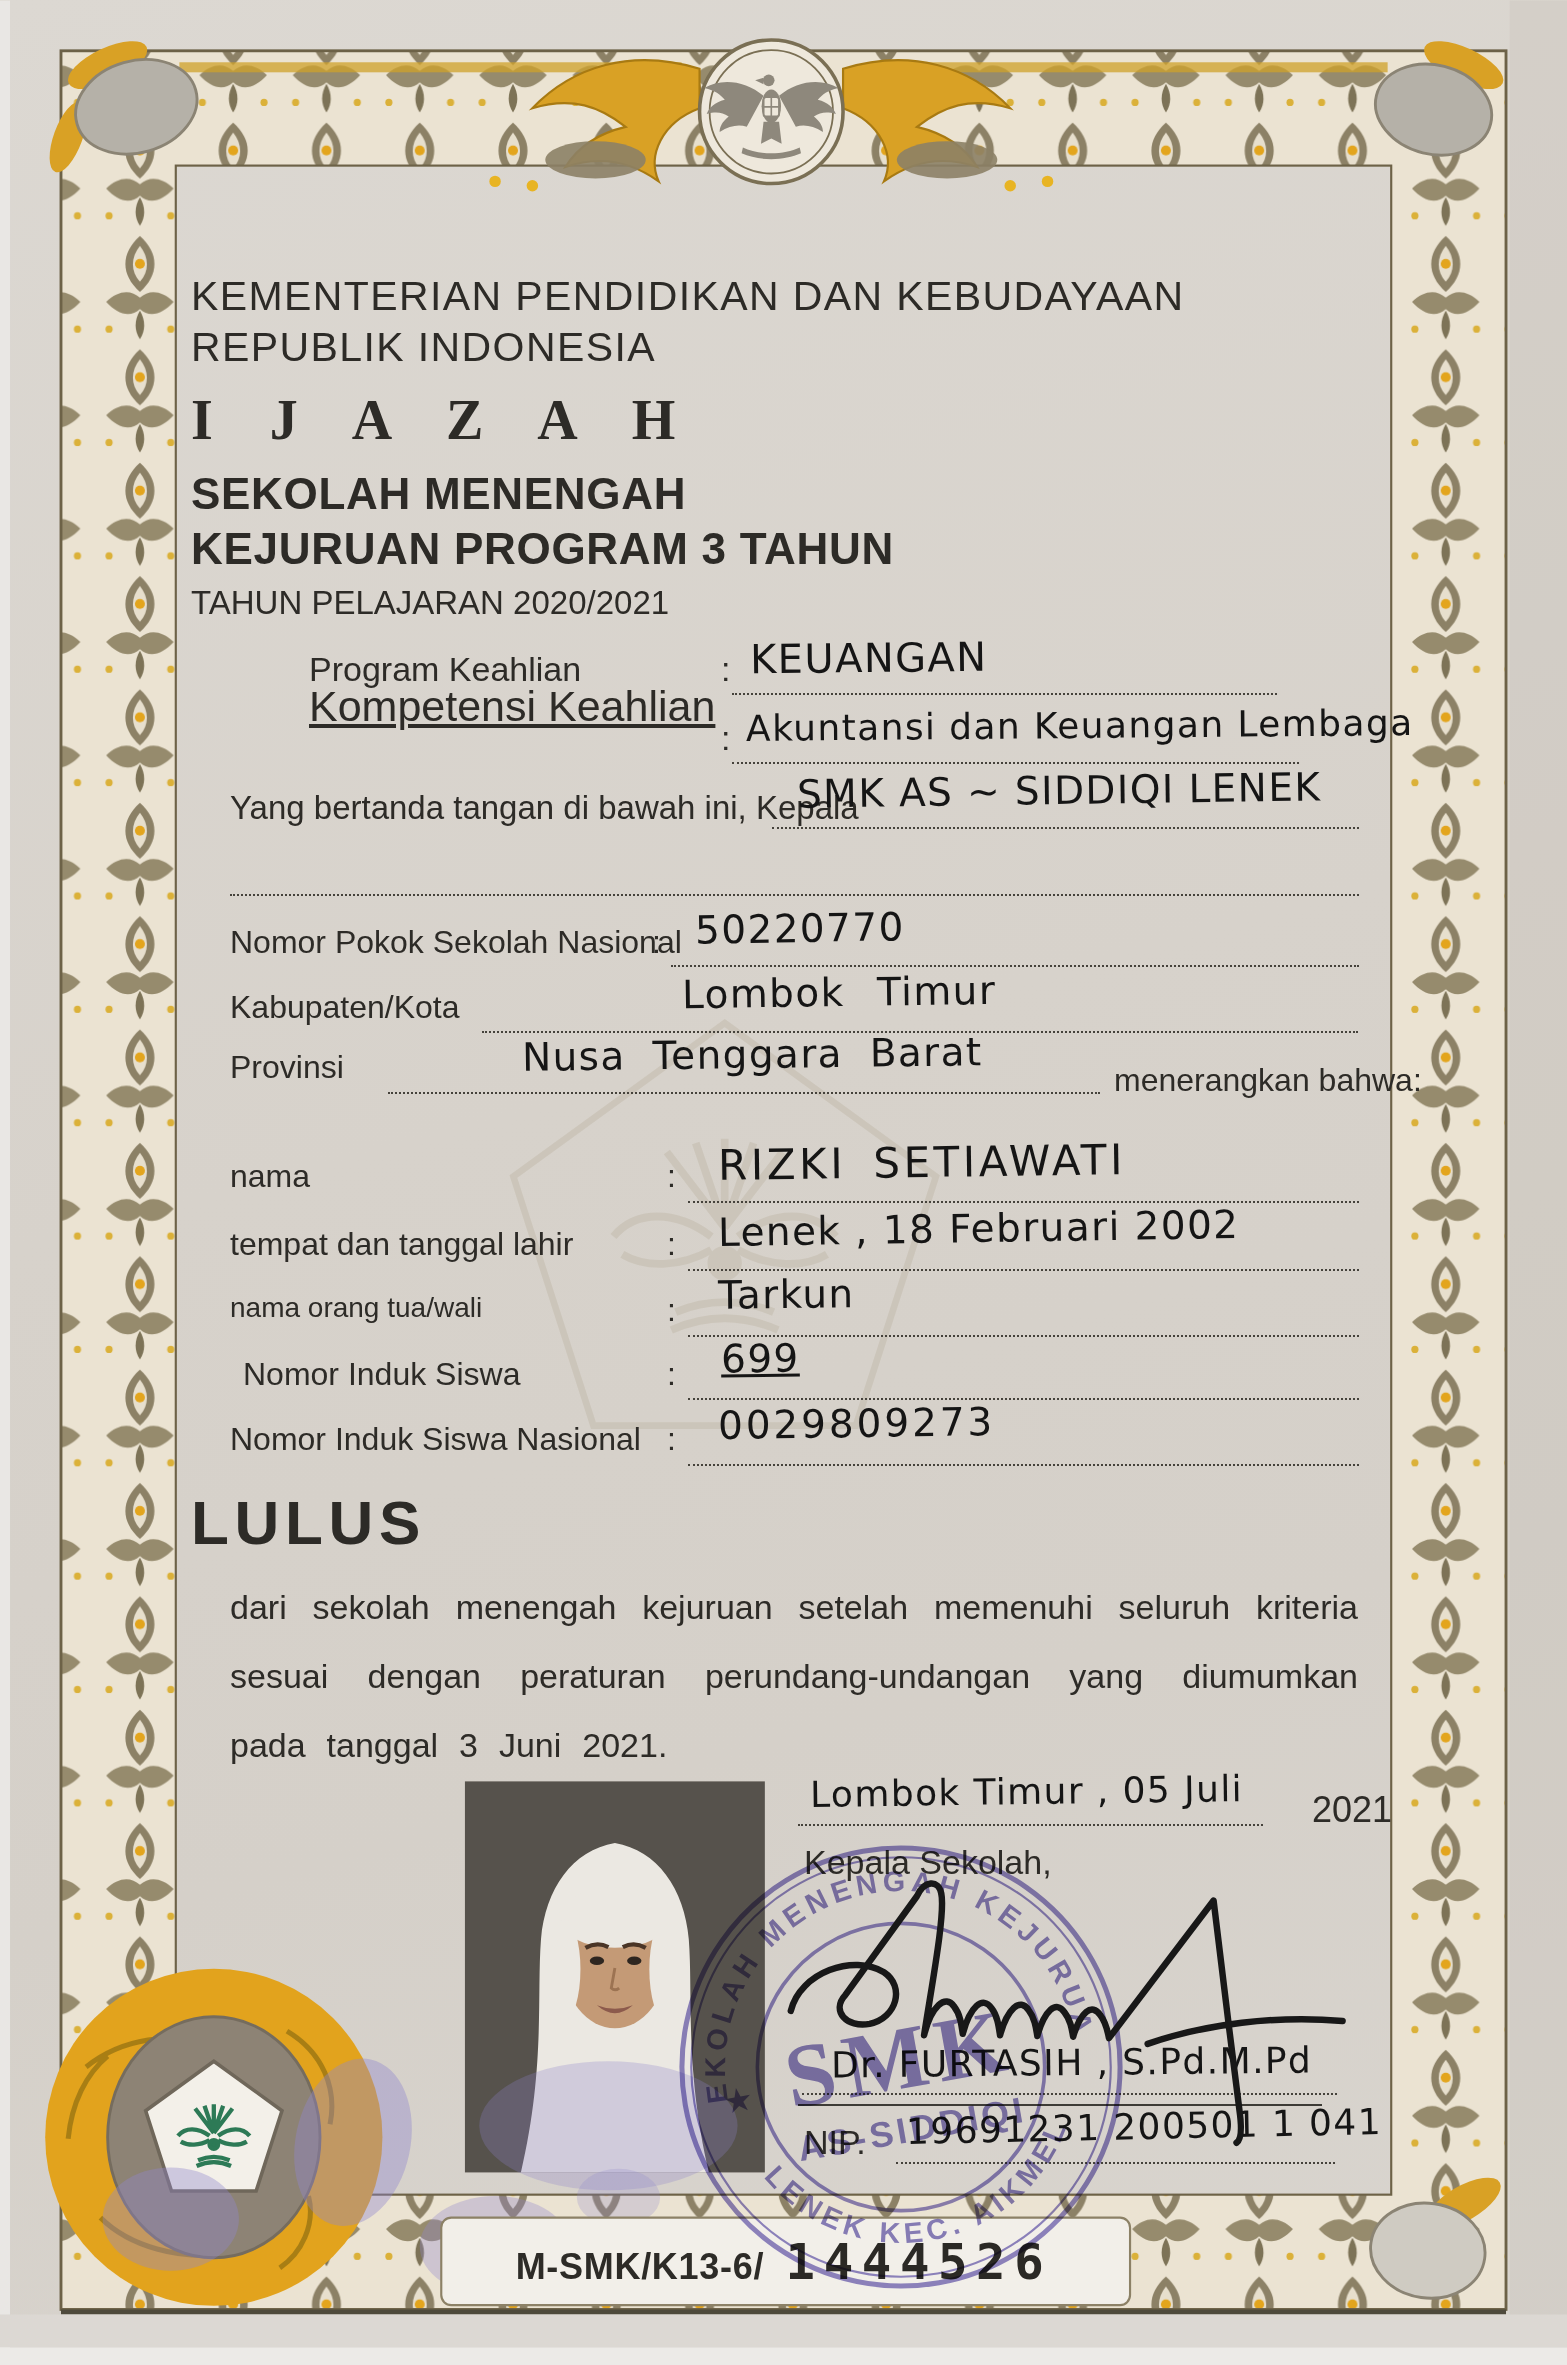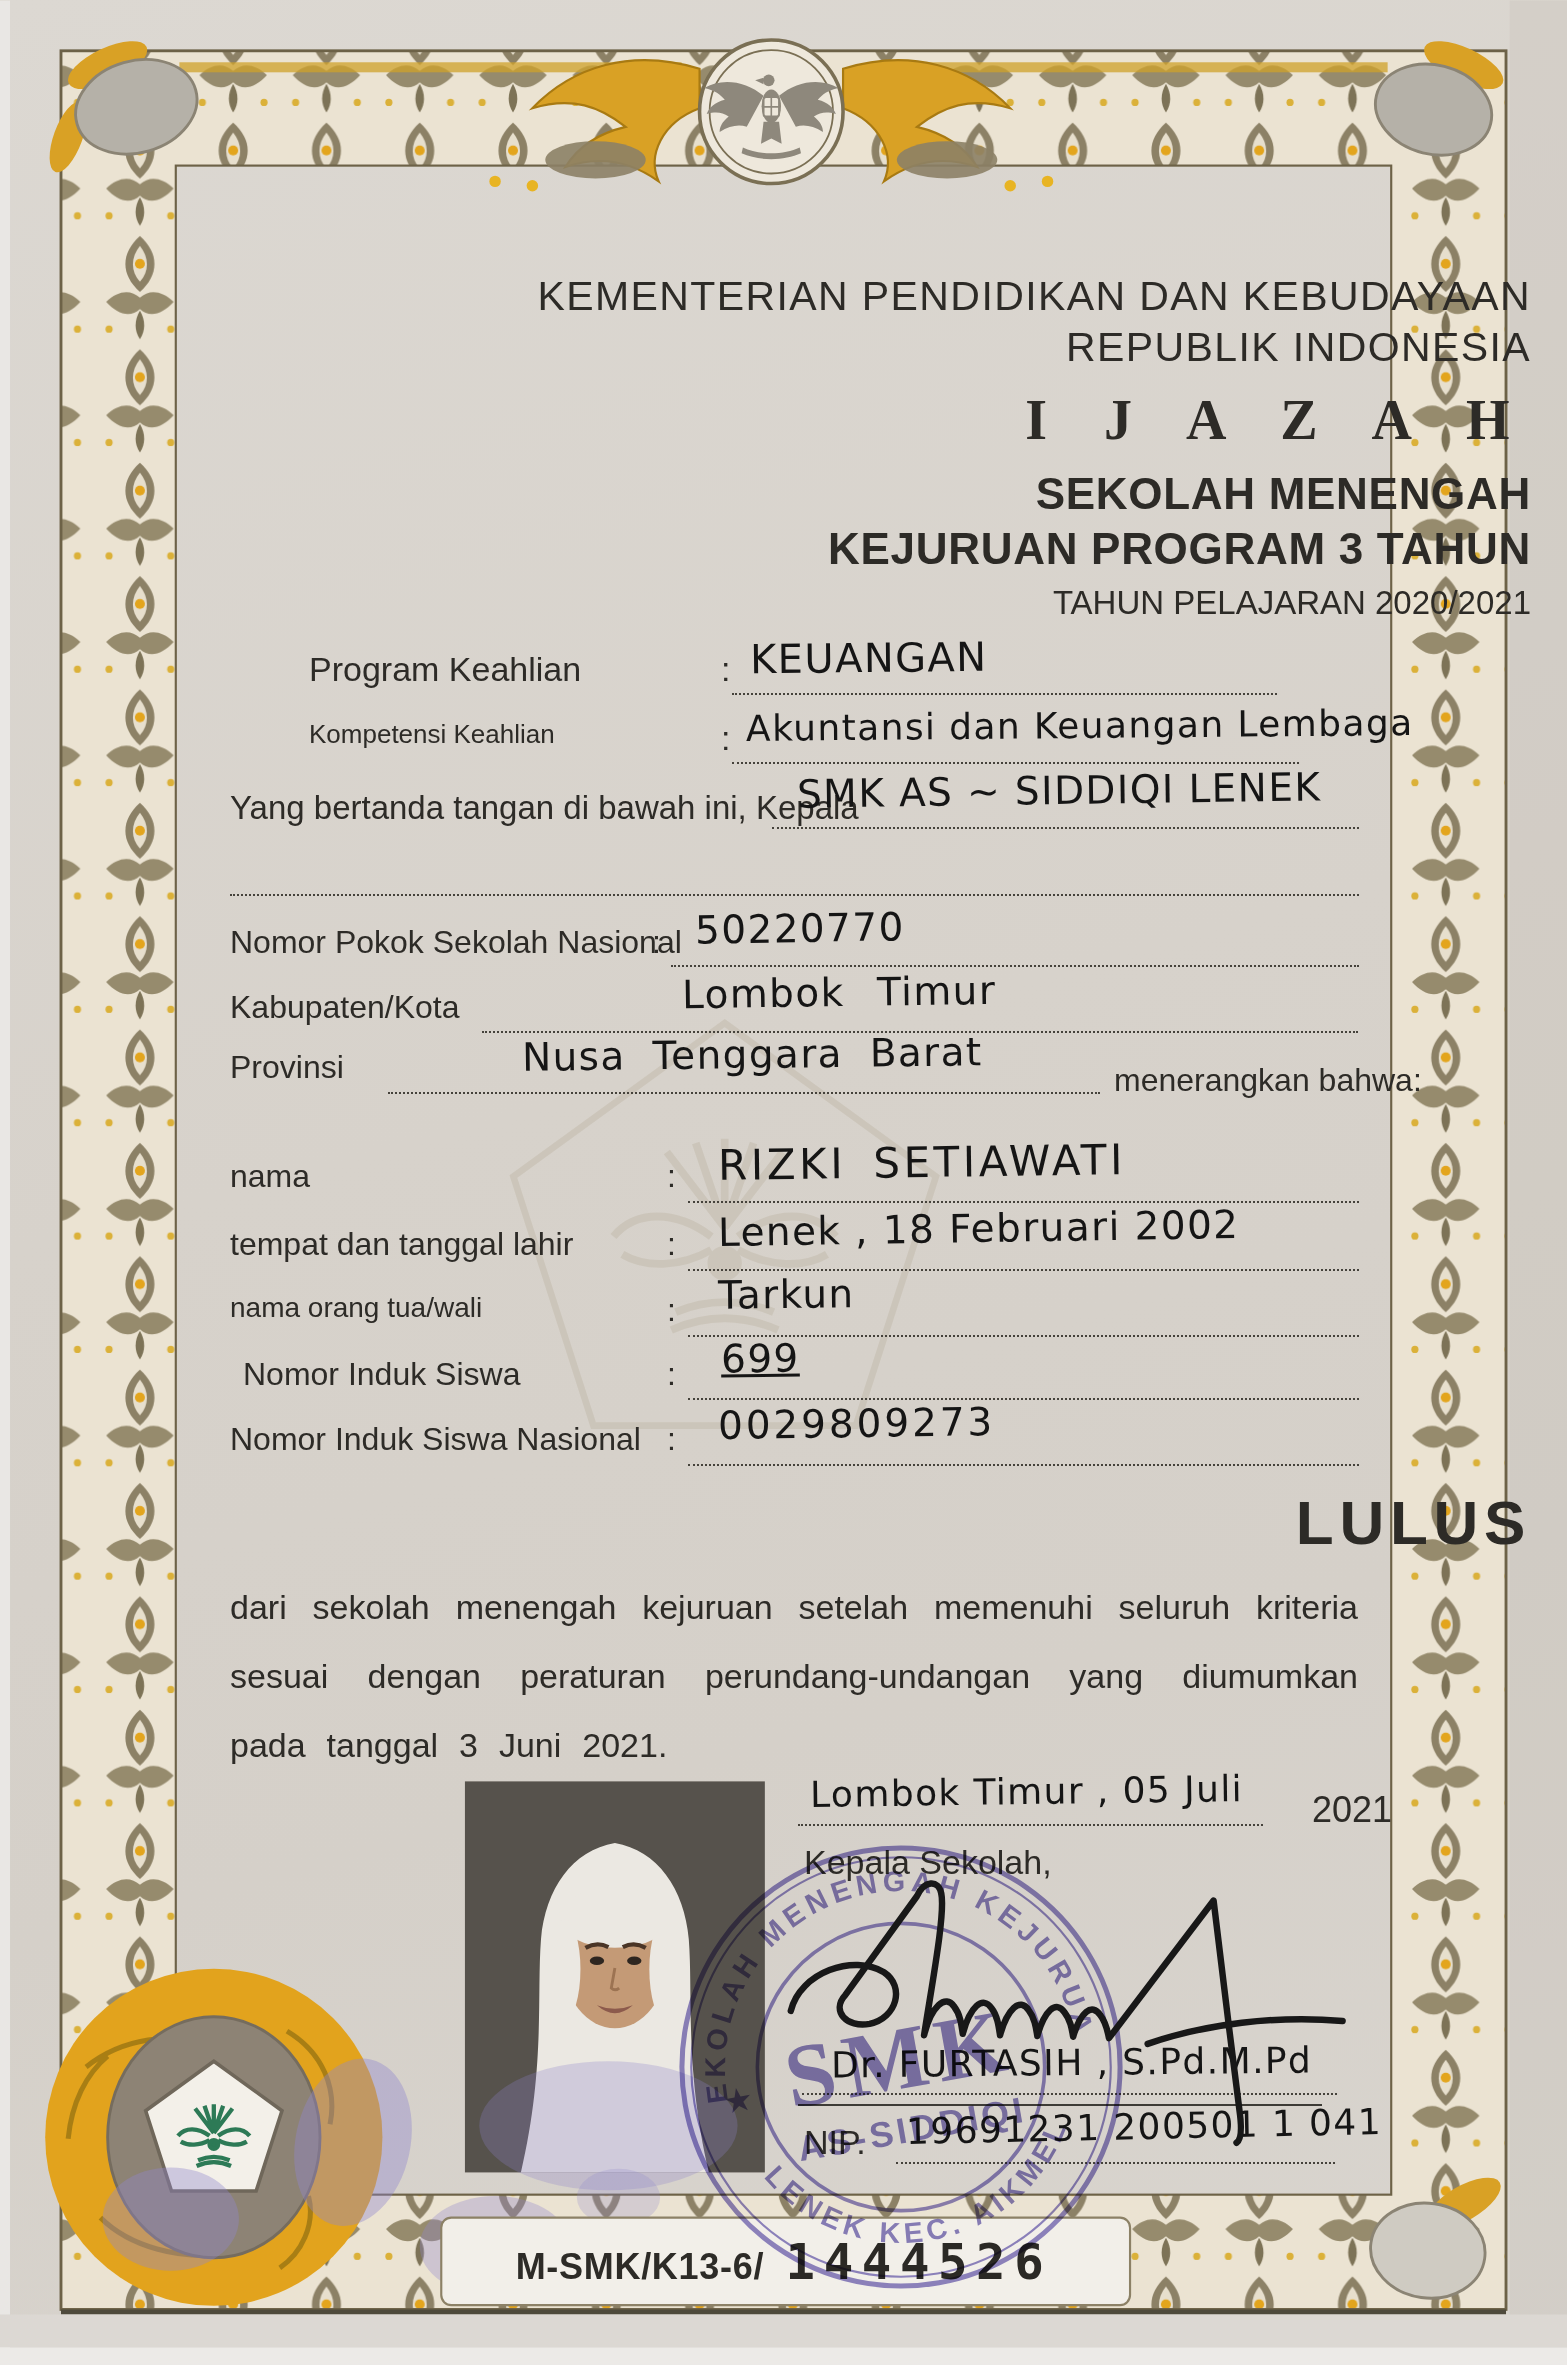--- a/index.html
+++ b/index.html
@@ -4,21 +4,21 @@
 <style>
   html,body{margin:0;padding:0;background:#b9b4ab;}
   .page{position:relative;width:1567px;height:2366px;overflow:hidden;
         background:linear-gradient(165deg,#dcd8d2 0%,#d7d2cb 45%,#d5d0c9 70%,#d9d5cf 100%);
         font-family:"Liberation Sans",sans-serif;}
   .abs{position:absolute;}
   .lbl{color:#2d2b27;}
   .hand{font-family:"DejaVu Sans",sans-serif;color:#151515;letter-spacing:1.4px;white-space:nowrap;}
   .dots{border-bottom:2.9px dotted #45423b;height:0;}
   .solid{border-bottom:2.2px solid #3d3b36;height:0;}
-  .ctr{left:177px;width:1354px;text-align:right;}
+  .ctr{left:191px;width:1354px;text-align:left;}
   .bold{font-weight:bold;}
   .layer-text{position:absolute;inset:0;z-index:2;}
   .layer-bg{position:absolute;inset:0;z-index:1;}
   #stamp-svg{position:absolute;left:664px;top:1830px;z-index:3;mix-blend-mode:multiply;}
   #sig-svg{position:absolute;left:746px;top:1859px;z-index:4;}
   .serial-row{display:flex;align-items:baseline;justify-content:center;}
 </style>
 </head>
 <body>
 
@@ -144,21 +144,21 @@
     <div class="abs ctr lbl" style="top:388px;font-size:56px;font-family:'Liberation Serif',serif;font-weight:600;letter-spacing:21.5px;">I J A Z A H</div>
     <div class="abs ctr lbl bold" style="top:469px;font-size:44px;letter-spacing:0.7px;">SEKOLAH MENENGAH</div>
     <div class="abs ctr lbl bold" style="top:524px;font-size:44px;letter-spacing:0.7px;">KEJURUAN PROGRAM 3 TAHUN</div>
     <div class="abs ctr lbl" style="top:584px;font-size:33px;">TAHUN PELAJARAN 2020/2021</div>
 
     <div class="abs lbl" style="left:309px;top:650px;font-size:34px;">Program Keahlian</div>
     <div class="abs lbl" style="left:721px;top:650px;font-size:34px;">:</div>
     <div class="abs dots" style="left:732px;top:693px;width:545px;"></div>
     <div class="abs hand" style="left:750px;top:635px;font-size:40px;transform:rotate(-0.6deg);">KEUANGAN</div>
 
-    <div class="abs lbl" style="left:309px;top:719px;font-size:26px;">Kompetensi Keahlian</div>
+    <div class="abs lbl" style="left:309px;top:682px;font-size:43px;text-decoration:underline;">Kompetensi Keahlian</div>
     <div class="abs lbl" style="left:721px;top:719px;font-size:34px;">:</div>
     <div class="abs dots" style="left:732px;top:762px;width:567px;"></div>
     <div class="abs hand" style="left:746px;top:705px;font-size:36px;transform:rotate(-0.5deg);">Akuntansi dan Keuangan Lembaga</div>
 
     <div class="abs lbl" style="left:230px;top:789px;font-size:33px;">Yang bertanda tangan di bawah ini, Kepala</div>
     <div class="abs dots" style="left:772px;top:827px;width:587px;"></div>
     <div class="abs hand" style="left:797px;top:768px;font-size:39px;transform:rotate(-0.8deg);">SMK  AS ~ SIDDIQI  LENEK</div>
     <div class="abs dots" style="left:230px;top:894px;width:1129px;"></div>
 
     <div class="abs lbl" style="left:230px;top:924px;font-size:32px;">Nomor Pokok Sekolah Nasional</div>

